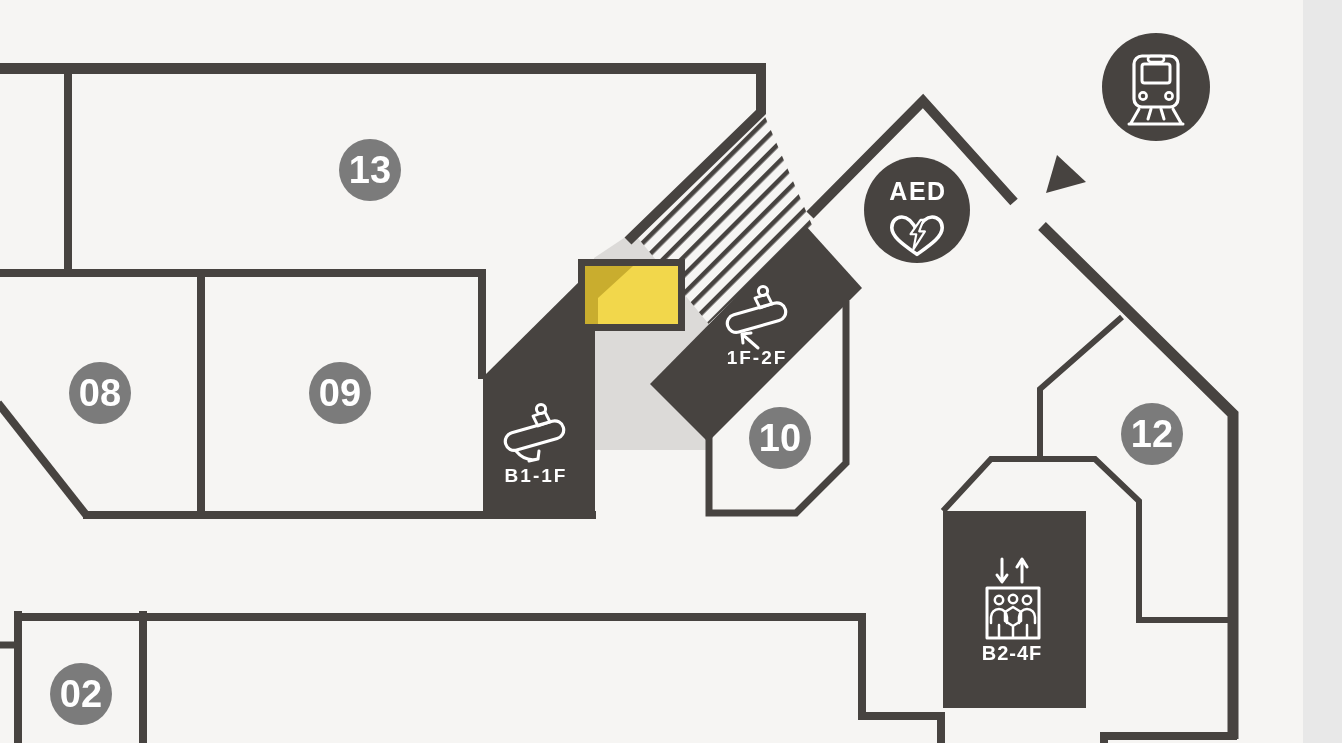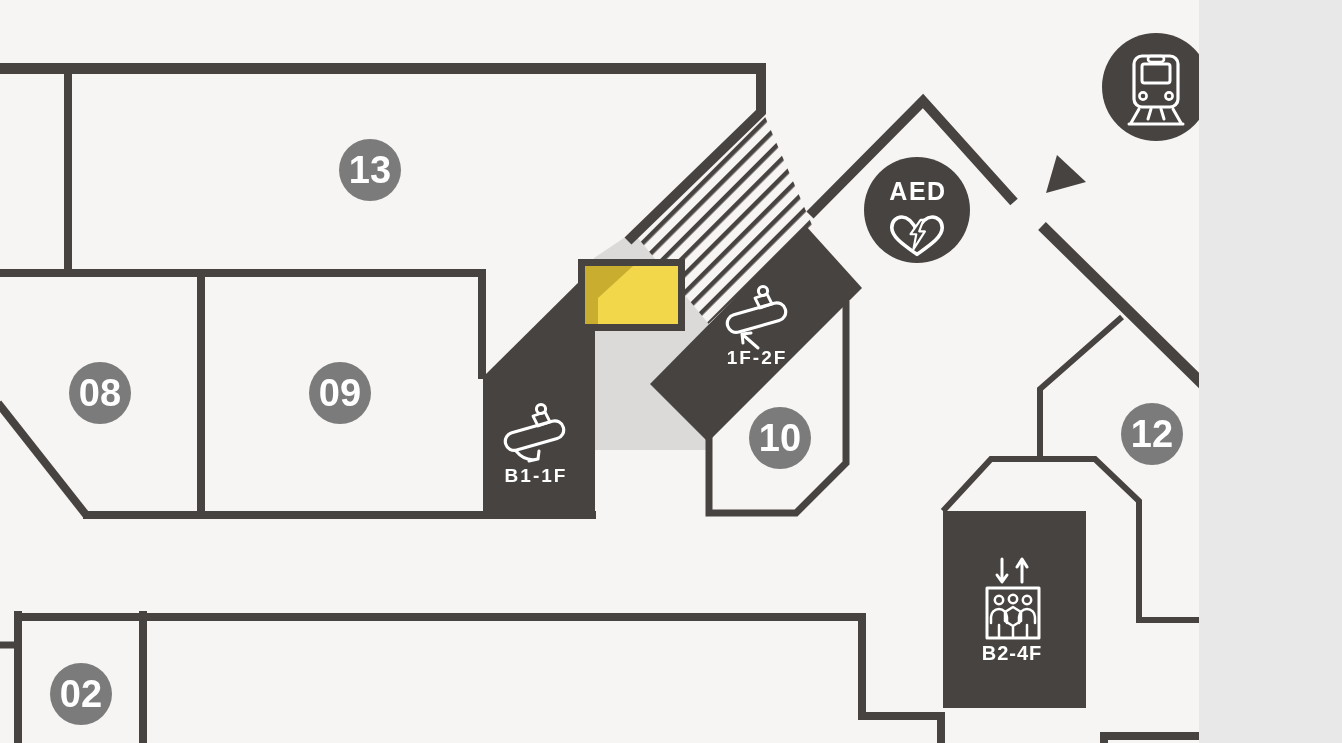--- a/index.html
+++ b/index.html
@@ -1,16 +1,16 @@
 <!DOCTYPE html>
 <html><head>
 <meta charset="utf-8">
 <style>
   html,body{margin:0;padding:0;background:#e8e8e8;}
-  #stage{position:relative;width:1199px;height:743px;overflow:hidden;background:var(--background,#f6f5f3);
+  #stage{position:relative;width:1303px;height:743px;overflow:hidden;background:var(--background,#f6f5f3);
          font-family:"Liberation Sans",sans-serif;}
   svg{display:block}
   .wall-stroke{stroke:var(--wall,#474340);fill:none;stroke-linejoin:miter;}
   .w11{stroke-width:11}.w10{stroke-width:10}.w8{stroke-width:8}.w7{stroke-width:7}.w6{stroke-width:6}
   .wall-fill{fill:var(--wall,#474340);}
   .landing{fill:var(--landing,#dcdad8);}
   .badge{fill:var(--room_badge,#7b7b7b);}
   .badge-num{fill:#fff;font-weight:700;font-size:38px;text-anchor:middle;
              font-family:"Liberation Sans",sans-serif;}
   .flabel{fill:#fff;font-weight:700;font-size:19px;text-anchor:middle;letter-spacing:2px;

